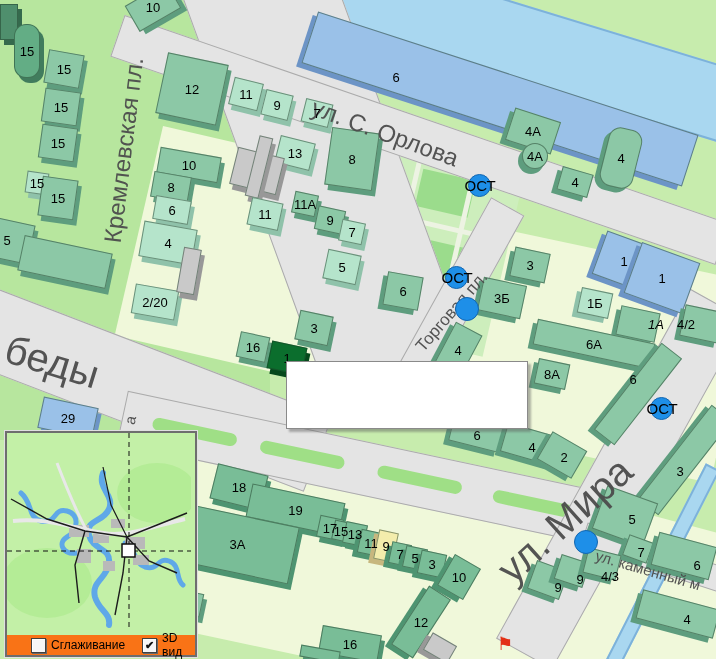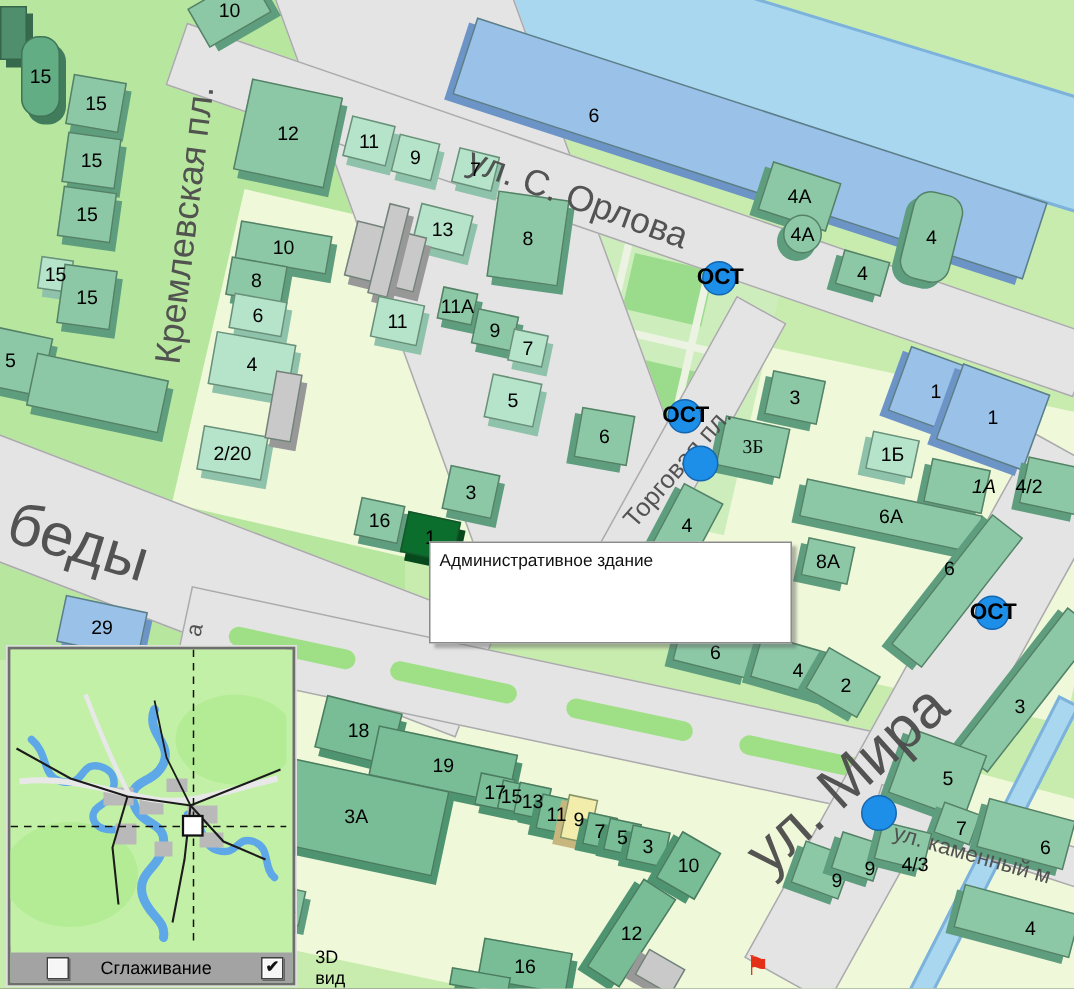--- a/index.html
+++ b/index.html
@@ -13,21 +13,21 @@
   .river,.stream{position:absolute;background:#A9D7F0;border:2px solid #7DB2DA;z-index:2;box-sizing:border-box;}
   .road{position:absolute;background:#E4E4E4;border:1px solid #ABABAB;box-sizing:border-box;z-index:3;}
   .med{position:absolute;background:#9FDF86;border-radius:7px;height:13px;width:86px;top:19px;}
   .bld{position:absolute;border:1px solid rgba(30,60,40,.5);box-sizing:border-box;z-index:4;}
   .c-g{background:#8CC8A6;} .c-m{background:#B5E4CB;} .c-t{background:#79BD97;}
   .c-y{background:#F3EDAC;} .c-b{background:#9AC1E8;} .c-gray{background:#C9C9C9;}
   .c-sel{background:#0B6E2D;} .c-dk{background:#4F8F6D;} .c-cyl{background:#63AD85;border-radius:12px;}
   .bnum{position:absolute;transform:translate(-50%,-50%);font-size:13px;color:#000;
         white-space:nowrap;z-index:6;}
   .street{position:absolute;color:#4C4C4C;white-space:nowrap;z-index:5;opacity:.95;}
-  .stop{position:absolute;width:24px;height:24px;transform:translate(-50%,-50%);z-index:6;font-weight:bold;}
+  .stop{position:absolute;width:24px;height:24px;transform:translate(-50%,-50%);z-index:6;}
   .stop .c{position:absolute;left:1px;top:1px;width:21px;height:21px;border-radius:50%;
            background:#1E8FE8;border:1px solid #1366B0;}
   .stop .t{position:absolute;left:55%;top:50%;transform:translate(-50%,-50%);font-size:15px;color:#000;white-space:nowrap;}
   .dot{position:absolute;width:22px;height:22px;border-radius:50%;background:#1E8FE8;
        border:1px solid #1366B0;transform:translate(-50%,-50%);z-index:6;}
   .flag{position:absolute;font-size:18px;color:#E33016;z-index:6;transform:translate(-50%,-50%);}
   
   .tooltip{position:absolute;left:286px;top:361px;width:242px;height:68px;background:#fff;
            border:1px solid #8A8A8A;box-shadow:3px 3px 2px rgba(90,90,90,.45);z-index:9;
            font-size:11.5px;line-height:15px;padding:5px 6px;box-sizing:border-box;color:#111;}
@@ -38,22 +38,22 @@
   .logo{position:absolute;left:528px;top:375px;width:75px;height:52px;background:#fff;
         border:1px solid #999;z-index:8;text-align:center;box-sizing:border-box;}
   .logo-top{font-size:10px;font-style:italic;font-weight:bold;color:#2A50A0;margin-top:3px;
             font-family:"Liberation Serif",serif;}
   .logo-main{font-size:17px;font-weight:bold;color:#2A50A0;letter-spacing:1px;
              text-shadow:1px 1px 0 #CDD8EE;font-family:"Liberation Serif",serif;}
   .logo-red{width:56px;height:0;border-top:2px dotted #C03030;margin:3px auto 0;}
   
   .minimap{position:absolute;left:5px;top:431px;width:188px;height:222px;border:2px solid #6E6E6E;
            outline:1px solid #E0E0E0;background:#C3F0A7;z-index:10;box-sizing:content-box;}
-  .mm-bar{position:absolute;left:0;right:0;bottom:0;height:20px;background:#a3a3a3;
-          display:flex;align-items:center;gap:21px;padding-left:24px;}
+  .mm-bar{position:absolute;left:0;right:0;bottom:0;height:20px;background:#f97316;
+          display:flex;align-items:center;gap:5px;padding-left:24px;}
   .mm-check{width:13px;height:13px;background:#F6F6F6;border:1px solid #404040;
             box-shadow:inset 1px 1px 0 #fff,1px 1px 0 #666;font-size:11px;font-weight:bold;
             line-height:12px;text-align:center;color:#111;flex:0 0 auto;}
   .mm-label{font-size:12px;color:#000;}
   .mm-gap{margin-left:12px;}
 </style>
 </head>
 <body>
 
 <div id="map">
@@ -201,21 +201,21 @@
       <span class="bnum" style="left: 314px; top: 328px;">3</span>
       <span class="bnum" style="left: 253px; top: 347px;">16</span>
       <span class="bnum" style="left: 287px; top: 358px;">1</span>
       <span class="bnum" style="left: 403px; top: 291px;">6</span>
       <span class="bnum" style="left: 396px; top: 77px;">6</span>
       <span class="bnum" style="left: 533px; top: 131px;">4А</span>
       <span class="bnum" style="left: 535px; top: 156px;">4А</span>
       <span class="bnum" style="left: 621px; top: 158px;">4</span>
       <span class="bnum" style="left: 575px; top: 182px;">4</span>
       <span class="bnum" style="left: 530px; top: 265px;">3</span>
-      <span class="bnum" style="left: 502px; top: 298px; font-family: Liberation Serif, serif;">3Б</span>
+      <span class="bnum" style="left: 502px; top: 298px;">3Б</span>
       <span class="bnum" style="left: 624px; top: 261px;">1</span>
       <span class="bnum" style="left: 662px; top: 278px;">1</span>
       <span class="bnum" style="left: 595px; top: 303px;">1Б</span>
       <span class="bnum" style="left: 656px; top: 324px; font-style: italic;">1А</span>
       <span class="bnum" style="left: 686px; top: 324px;">4/2</span>
       <span class="bnum" style="left: 594px; top: 344px;">6А</span>
       <span class="bnum" style="left: 552px; top: 374px;">8А</span>
       <span class="bnum" style="left: 633px; top: 379px;">6</span>
       <span class="bnum" style="left: 458px; top: 350px;">4</span>
       <span class="bnum" style="left: 477px; top: 435px;">6</span>
@@ -263,21 +263,20 @@
         <div class="c"></div>
         <span class="t">ОСТ</span>
       </div>
       <div class="dot" style="left: 467px; top: 309px;"></div>
       <div class="dot" style="left: 586px; top: 542px;"></div>
       <span class="flag" style="left: 505px; top: 644px;">⚑</span>
     </div>
 
 
   <div class="tooltip">
-    <div>Административное здание</div>
   </div>
 
   <div class="minimap">
     <svg width="184" height="198" viewBox="0 0 184 198">
       <rect width="184" height="198" fill="#C3F0A7"></rect>
       <ellipse cx="40" cy="150" rx="45" ry="35" fill="#B4EC96"></ellipse>
       <ellipse cx="150" cy="60" rx="40" ry="30" fill="#B4EC96"></ellipse>
       <path d="M14,60 C26,70 20,84 34,88 C50,92 46,74 60,78 C74,82 70,98 60,104 C50,110 56,122 70,120" stroke="#5FA8E8" stroke-width="5" fill="none" stroke-linecap="round"></path>
       <path d="M96,40 C90,56 108,62 102,76 C96,90 78,86 82,102 C86,118 104,114 102,130 C100,146 84,148 88,164 C92,178 104,180 102,192" stroke="#5FA8E8" stroke-width="6" fill="none" stroke-linecap="round"></path>
       <path d="M118,110 C130,116 126,130 138,134 C152,138 150,124 162,128 C174,132 168,146 176,152" stroke="#5FA8E8" stroke-width="5" fill="none" stroke-linecap="round"></path>

